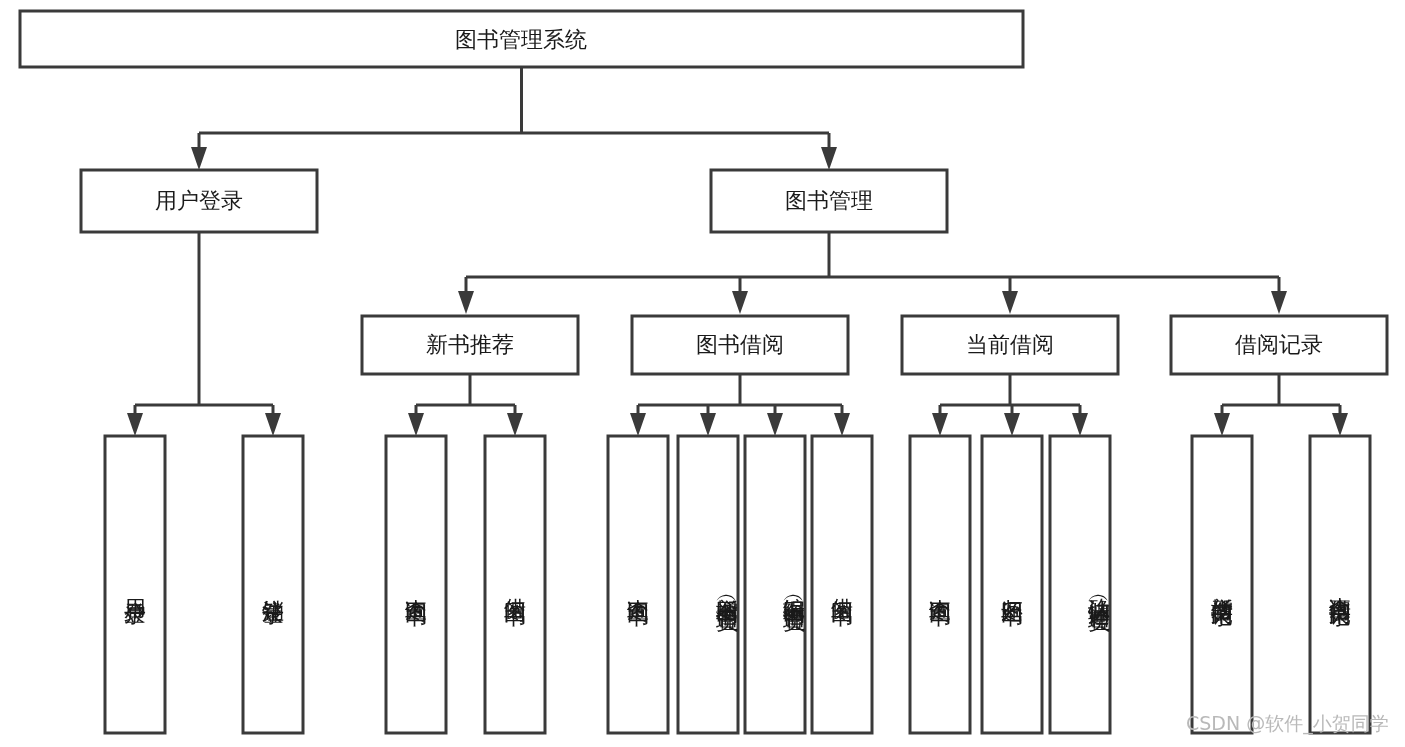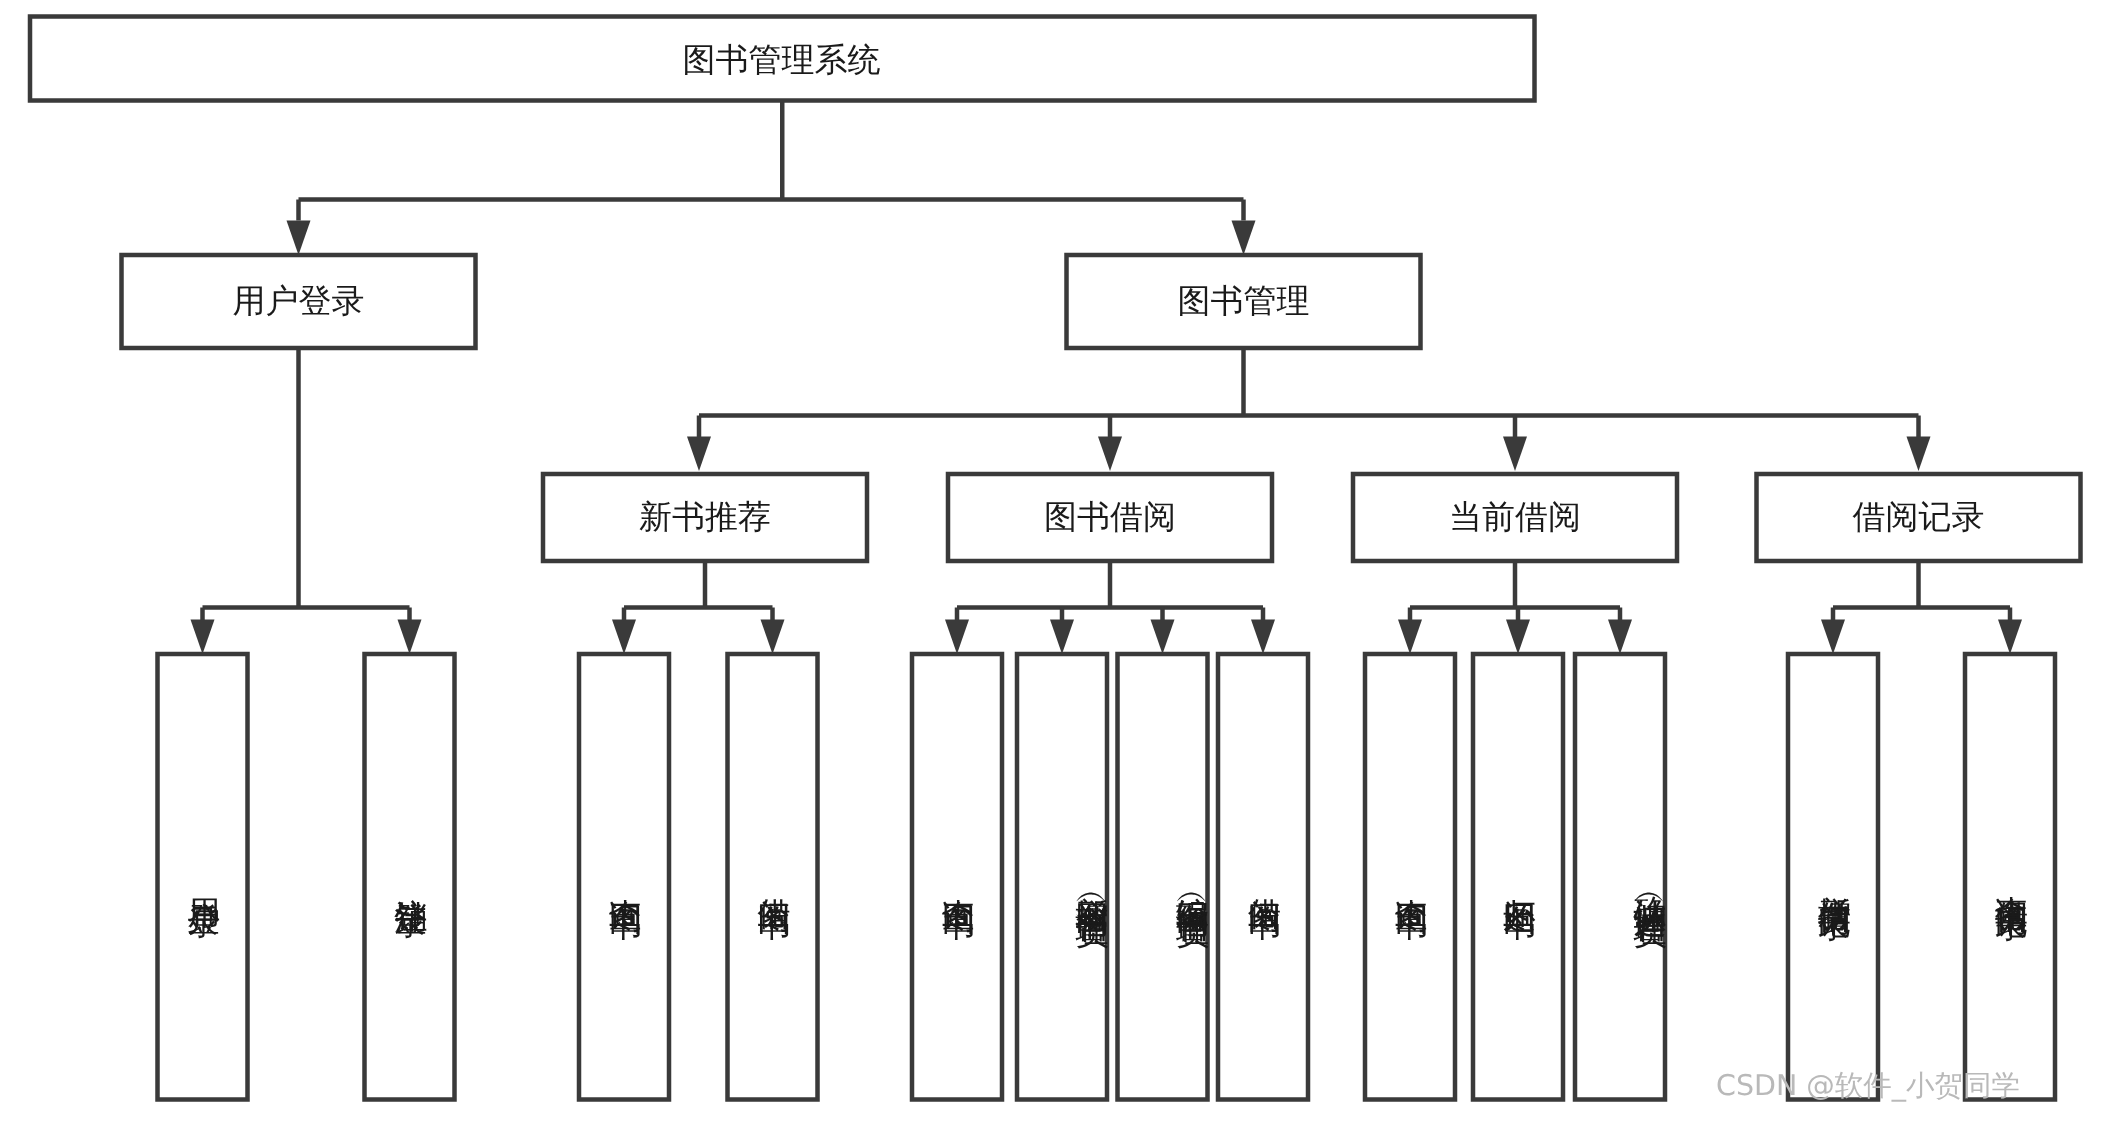--- a/index.html
+++ b/index.html
@@ -64,21 +64,21 @@
     align-items: center;
     justify-content: center;
     pointer-events: none;
   }
   .watermark {
     position: absolute;
     font-family: "DejaVu Sans", "Liberation Sans", sans-serif;
     font-size: 19px;
     color: #b9b9b9;
     white-space: nowrap;
-    left: 1144px;
+    left: 1186px;
     top: 711px;
   }
 </style>
 </head>
 <body>
 
 <div id="diagram-root">
 
   <svg id="tree-svg" viewBox="0 0 1405 747">
 

